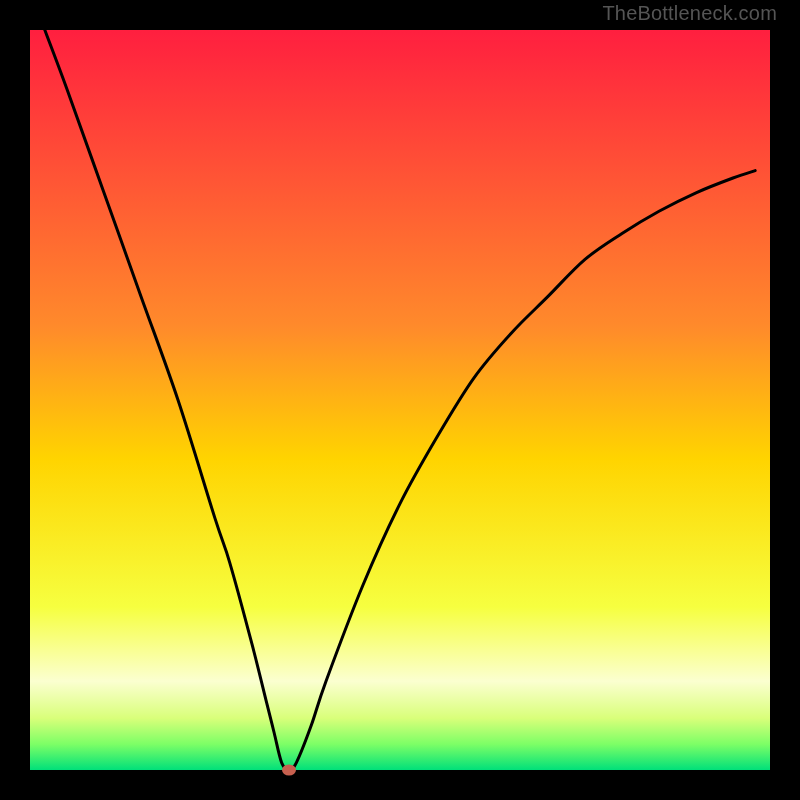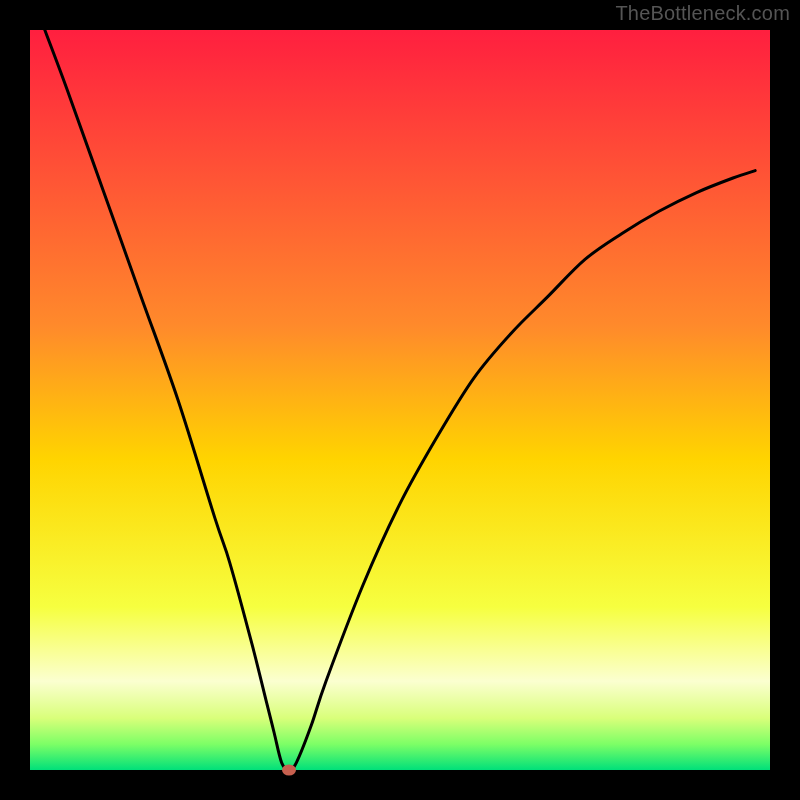--- a/index.html
+++ b/index.html
@@ -13,21 +13,21 @@
   }
   .wrap {
     position: relative;
     width: 800px;
     height: 800px;
     background: #000;
   }
   .watermark {
     position: absolute;
     top: 2px;
-    right: 10px;
+    right: 23px;
     color: #555;
     font-size: 20px;
     letter-spacing: 0.2px;
     z-index: 10;
   }
   svg {
     display: block;
   }
 </style>
 </head>

